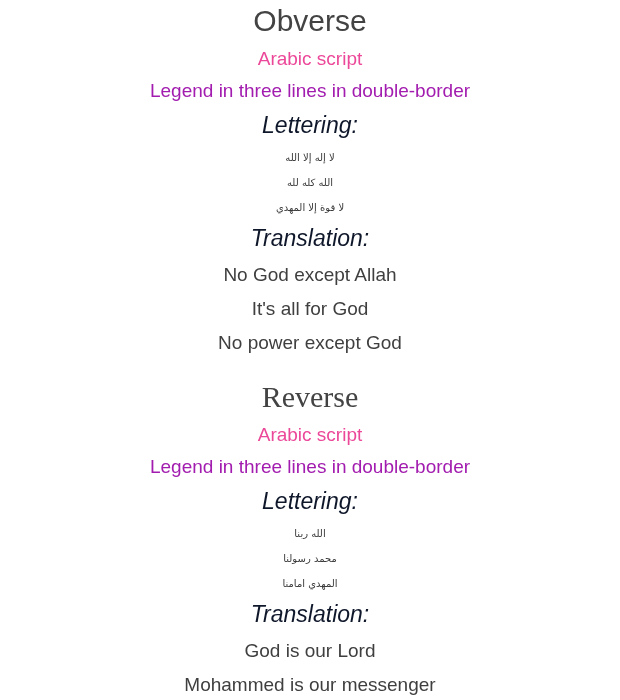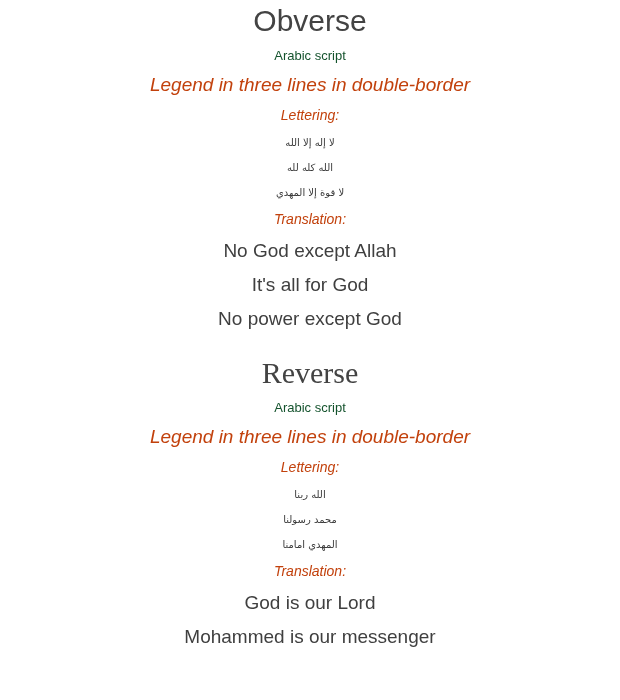--- a/index.html
+++ b/index.html
@@ -26,39 +26,38 @@
   }
   .side-title {
     font-size: 30px;
     font-weight: 400;
     line-height: 1.0;
     color: #434343;
     margin: 0;
     padding-top: 6px;
   }
   .subtitle {
-    font-size: 13px;
+    font-size: 19px;
     line-height: 1.0;
-    color: #14532d;
+    color: #ec4899;
     margin: 0;
     padding-top: 13px;
   }
   .legend-line {
     font-size: 19px;
     line-height: 1.0;
-    color: #c2410c;
+    color: #a21caf;
     margin: 0;
     padding-top: 13px;
-    font-style: italic;
   }
   .label-italic {
-    font-size: 14px;
+    font-size: 23px;
     font-style: italic;
     line-height: 1.0;
-    color: #c2410c;
+    color: #0f172a;
     margin: 0;
     padding-top: 14px;
   }
   .arabic {
     font-size: 10px;
     line-height: 1.0;
     color: #3a3a3a;
     margin: 0;
     padding-top: 15px;
     direction: rtl;

